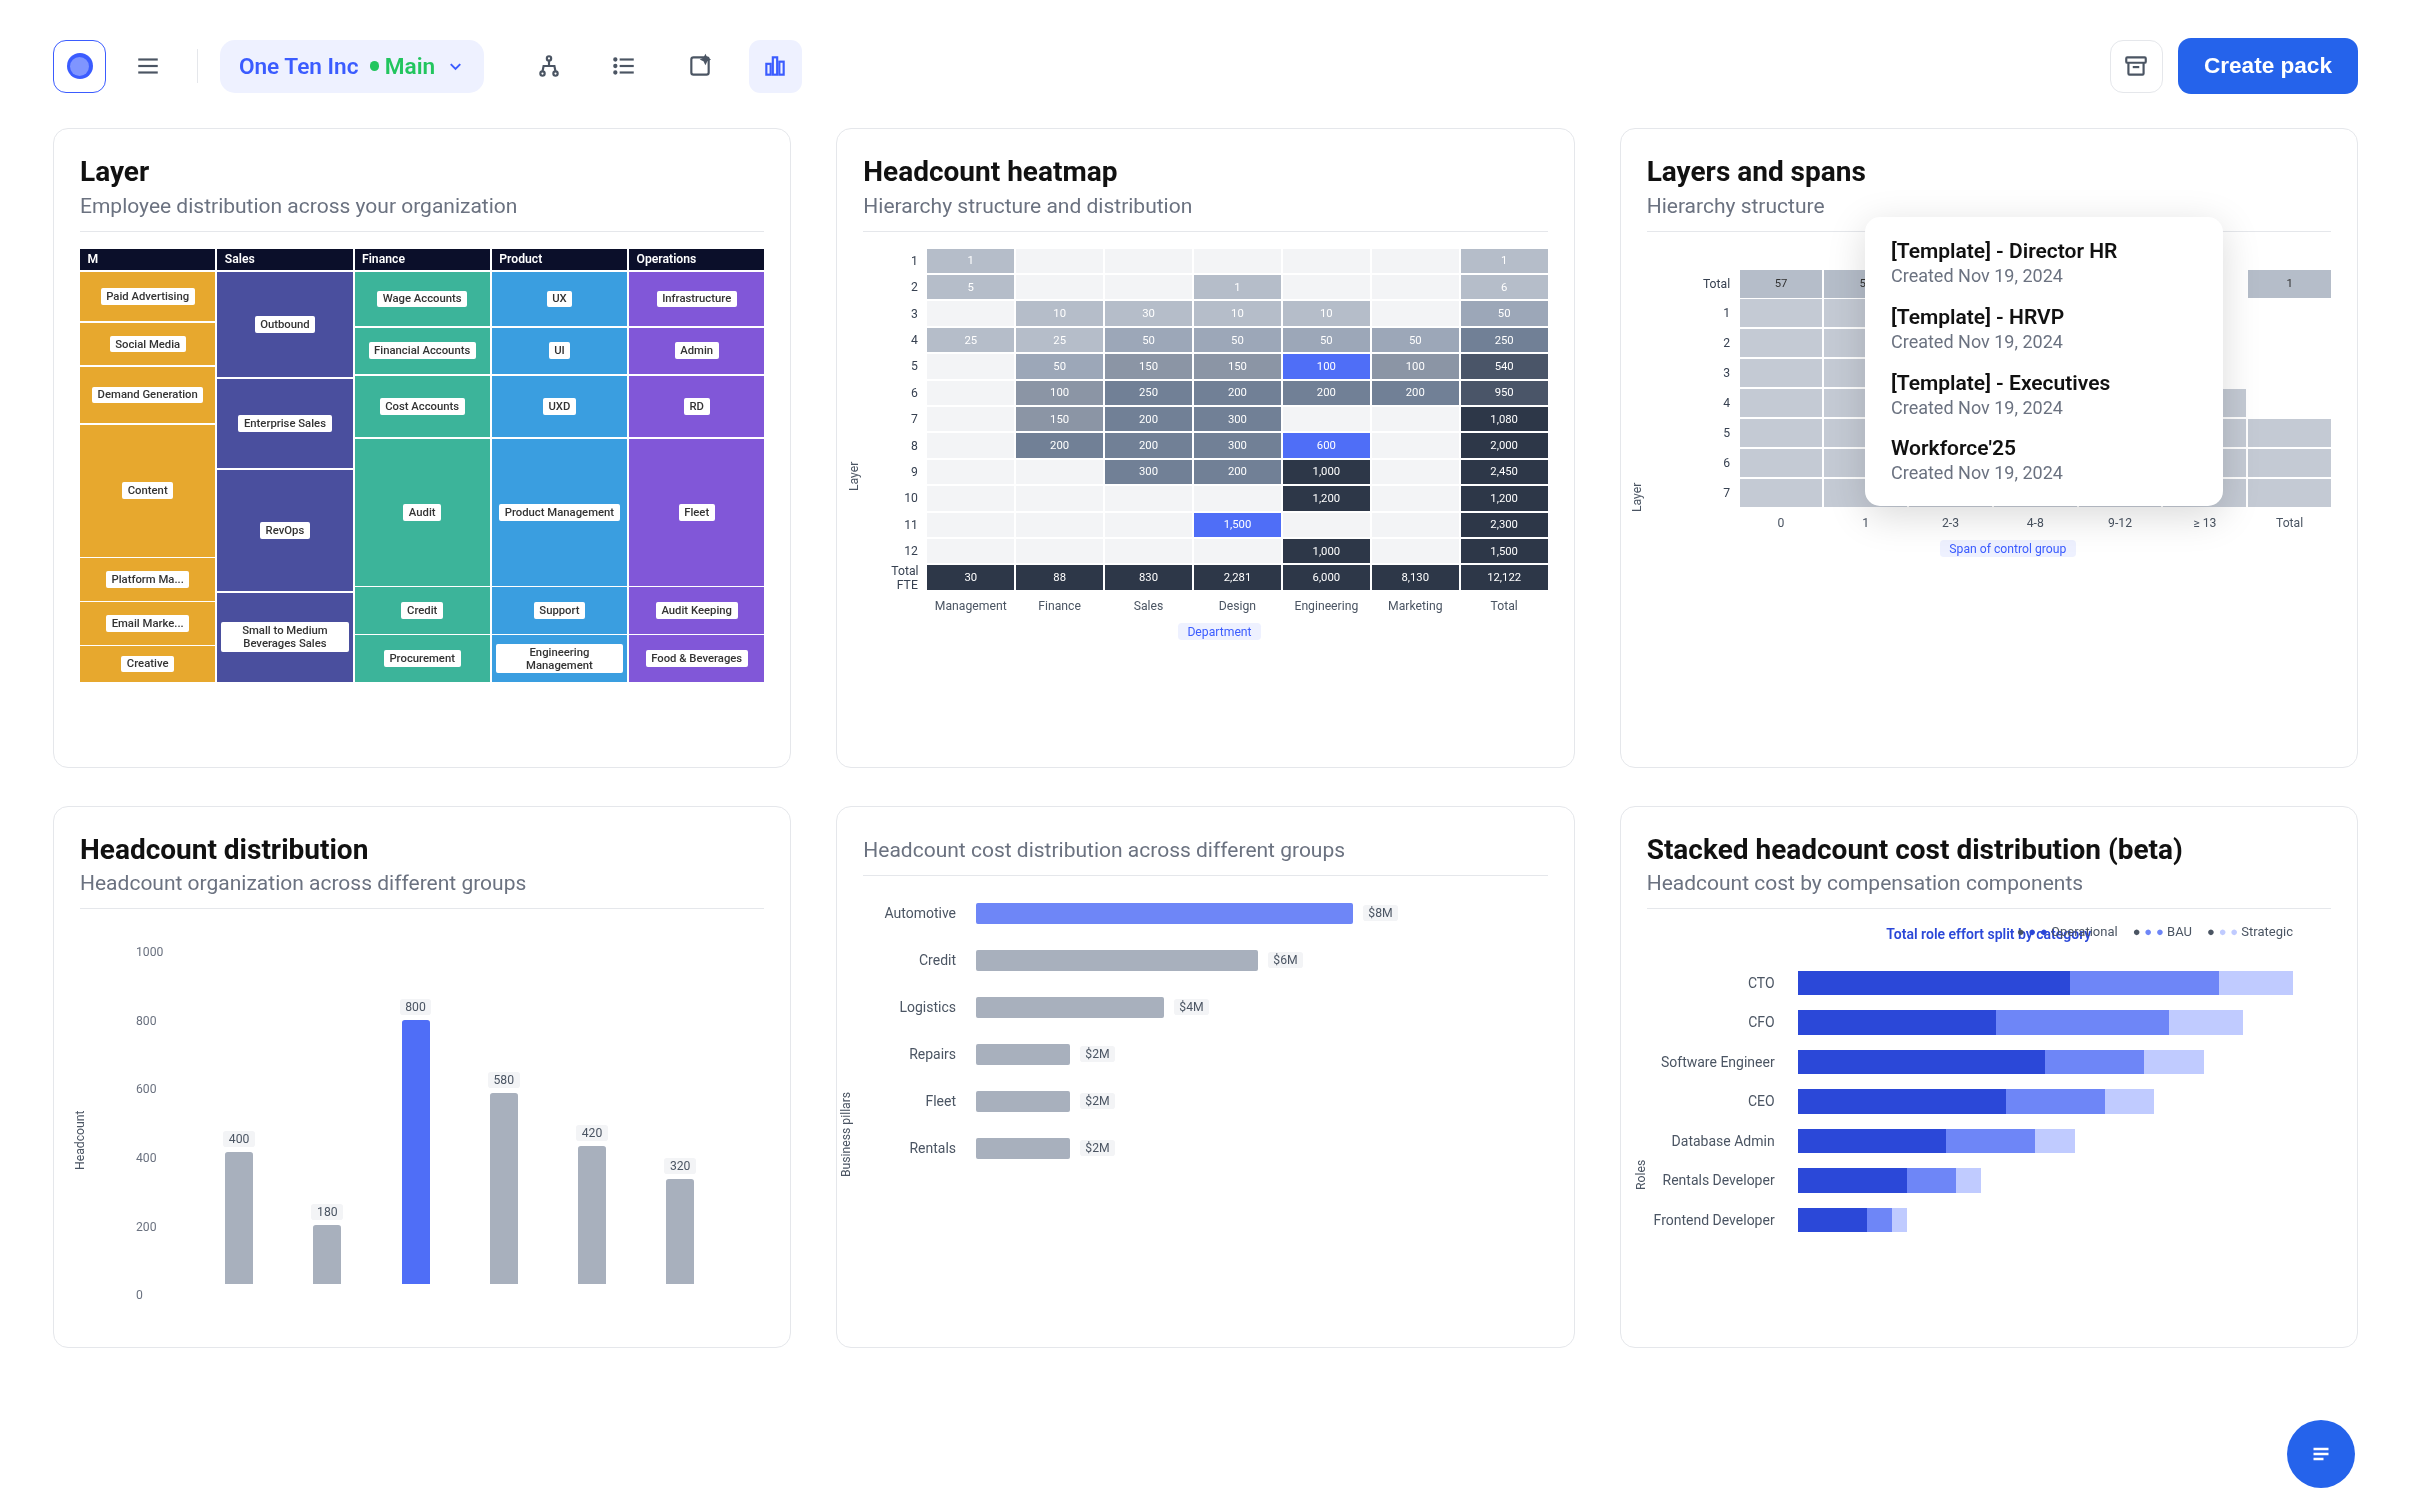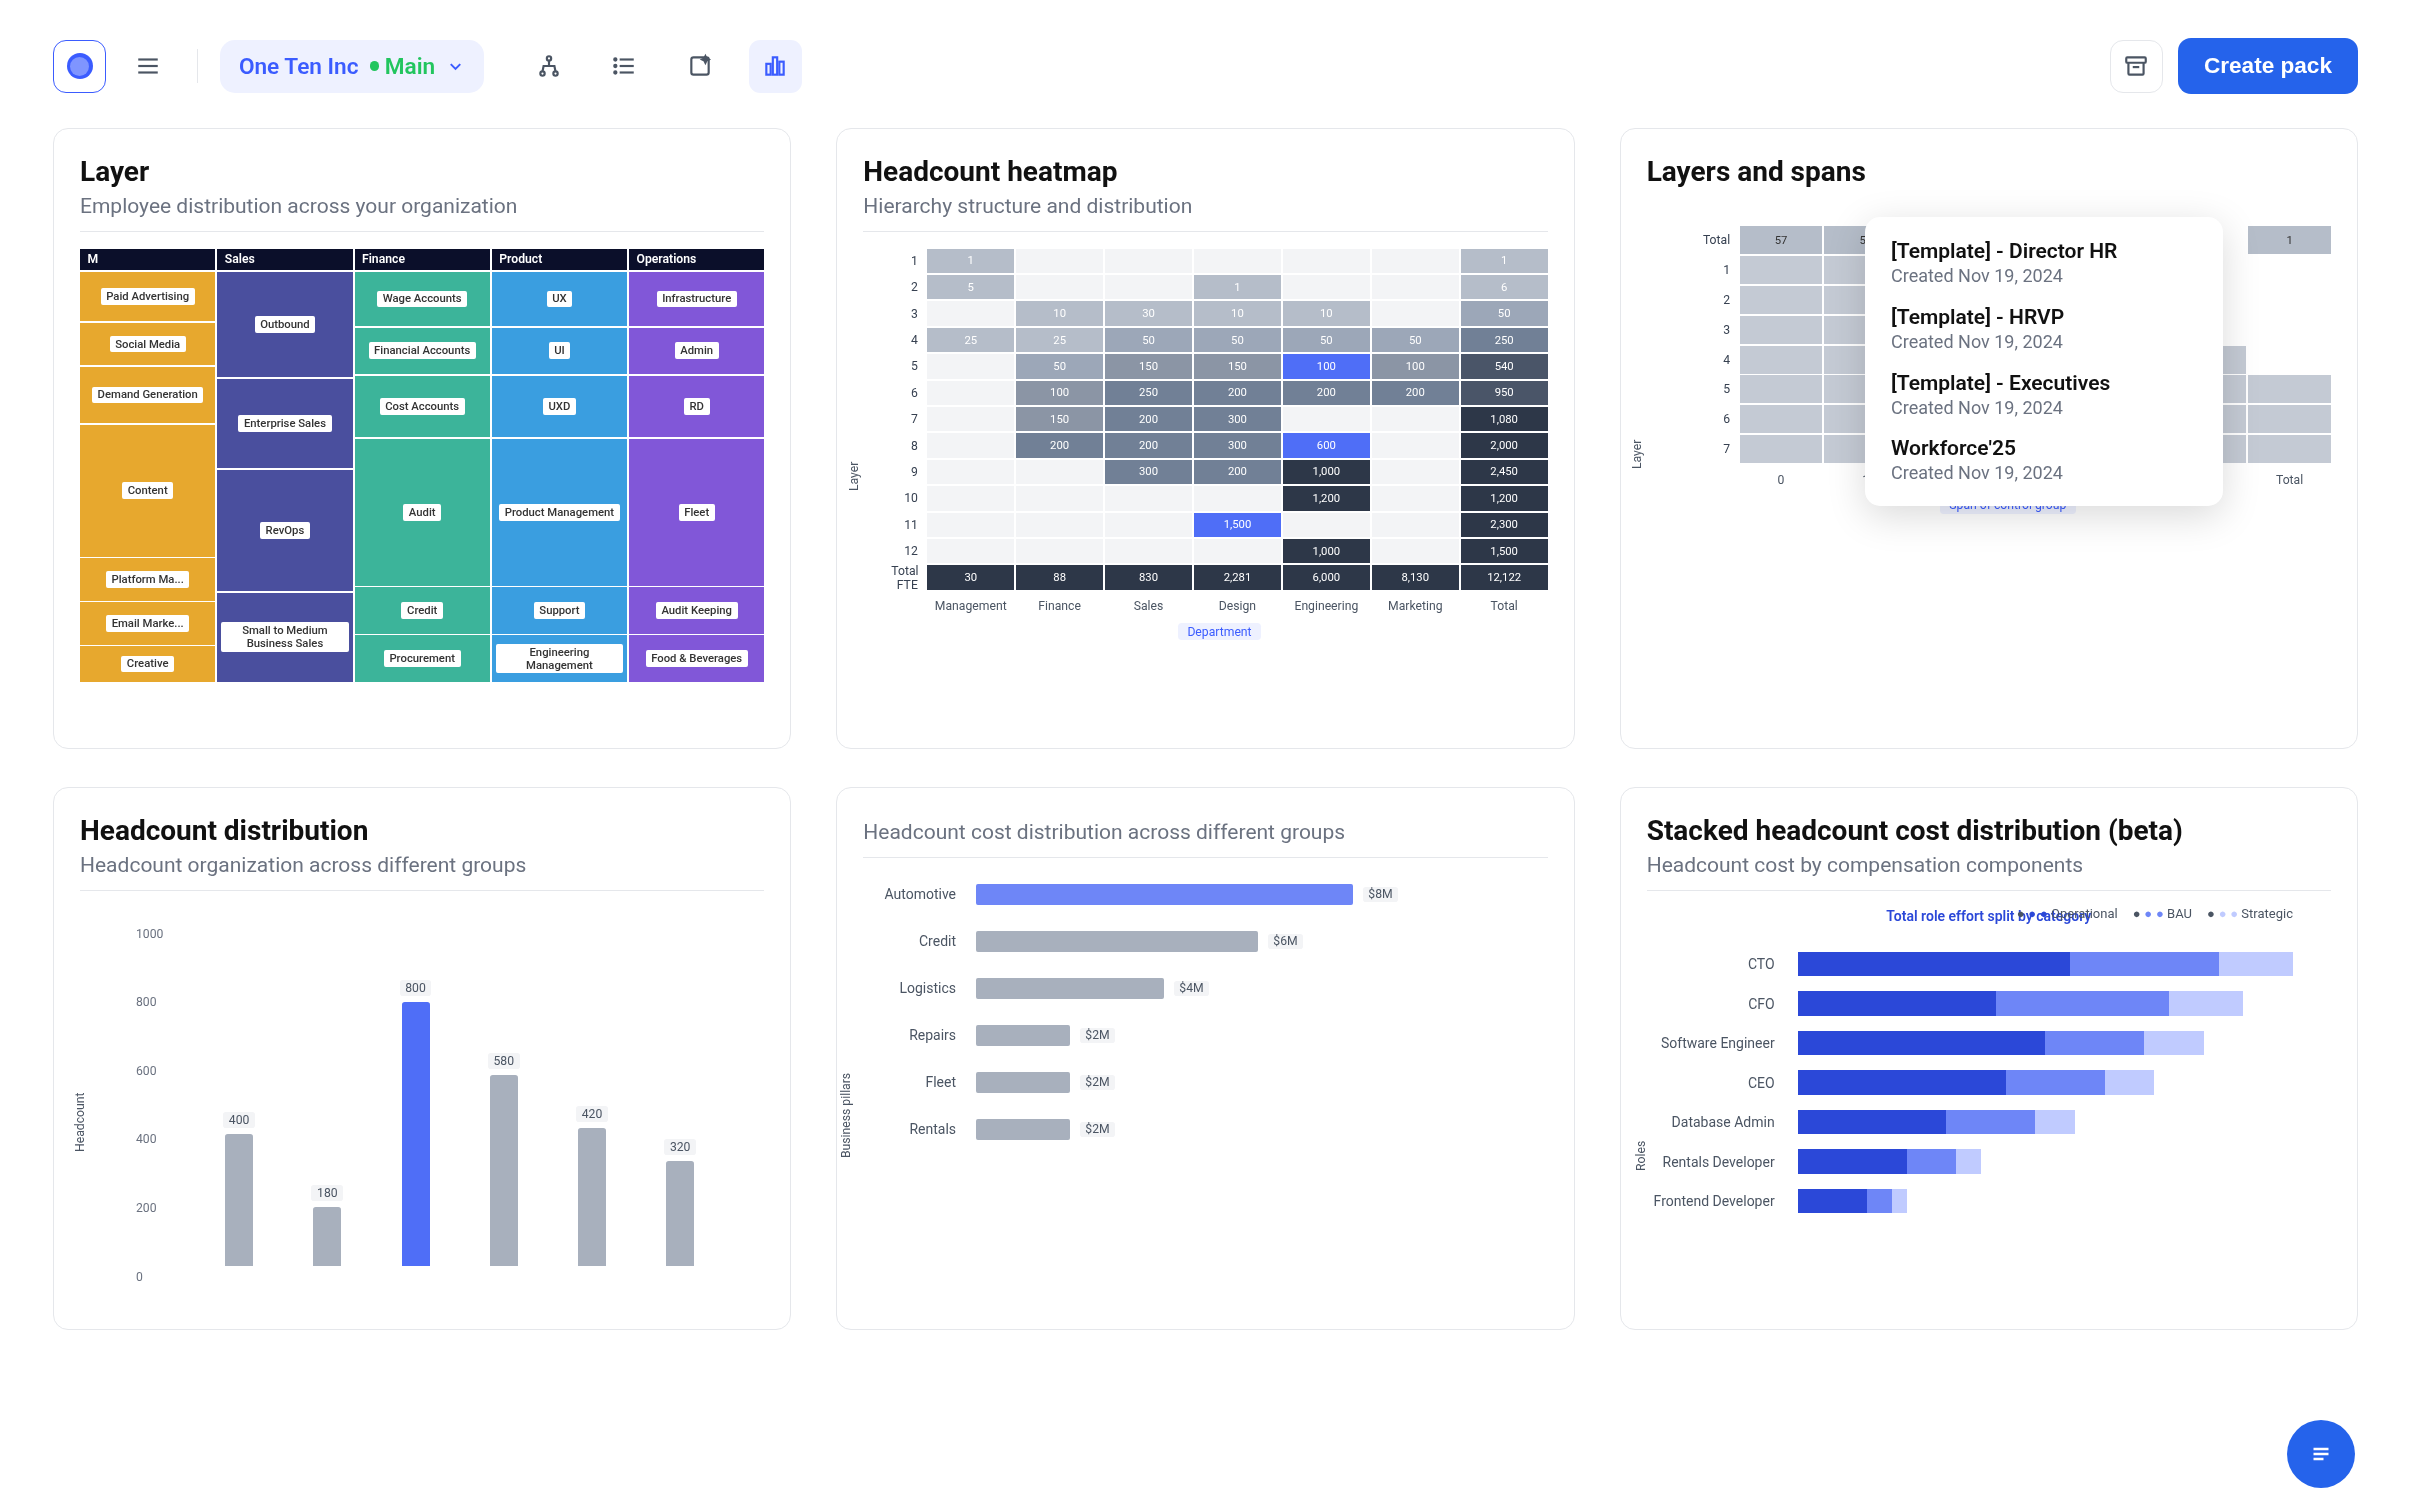--- a/index.html
+++ b/index.html
@@ -184,21 +184,21 @@
                 <div class="tm-cell c-indigo" style="flex:60">
                   <span class="cell-label">Outbound</span>
                 </div>
                 <div class="tm-cell c-indigo" style="flex:50">
                   <span class="cell-label">Enterprise Sales</span>
                 </div>
                 <div class="tm-cell c-indigo" style="flex:70">
                   <span class="cell-label">RevOps</span>
                 </div>
                 <div class="tm-cell c-indigo" style="flex:50">
-                  <span class="cell-label">Small to Medium Business Sales</span>
+                  <span class="cell-label">Small to Medium Beverages Sales</span>
                 </div>
               </div>
               <div class="tm-col" style="flex: 150 1 0%;">
                 <div class="tm-head">Finance</div>
                 <div class="tm-cell c-teal" style="flex:60">
                   <span class="cell-label">Wage Accounts</span>
                 </div>
                 <div class="tm-cell c-teal" style="flex:50">
                   <span class="cell-label">Financial Accounts</span>
                 </div>
@@ -407,20 +407,21 @@
                 <div class="hm-head-label">Marketing</div>
                 <div class="hm-head-label">Total</div>
               </div>
               <div class="hm-caption"><span>Department</span></div>
             </div>
         </div>
       </div>
 
       <div class="card">
         <div class="card-title">Layers and spans</div>
+        <div class="card-sub">Hierarchy structure</div>
         <div class="chart-area">
           <div class="ylabel-v">Layer</div>
           <div class="heatmap" id="layers" style="margin-left:38px;margin-top:38px">
               <div class="hm-row" style="height: 28px;">
                 <div class="hm-label" style="width:53px">Total</div>
                 <div class="hm-cell" style="background:#b5bdc9;color:#333">57</div>
                 <div class="hm-cell" style="background:#b5bdc9;color:#333">56</div>
                 <div class="hm-cell" style="background:#b5bdc9;color:#333">7</div>
                 <div class="hm-cell" style="background:transparent;color:#333"></div>
                 <div class="hm-cell" style="background:transparent;color:#333"></div>

